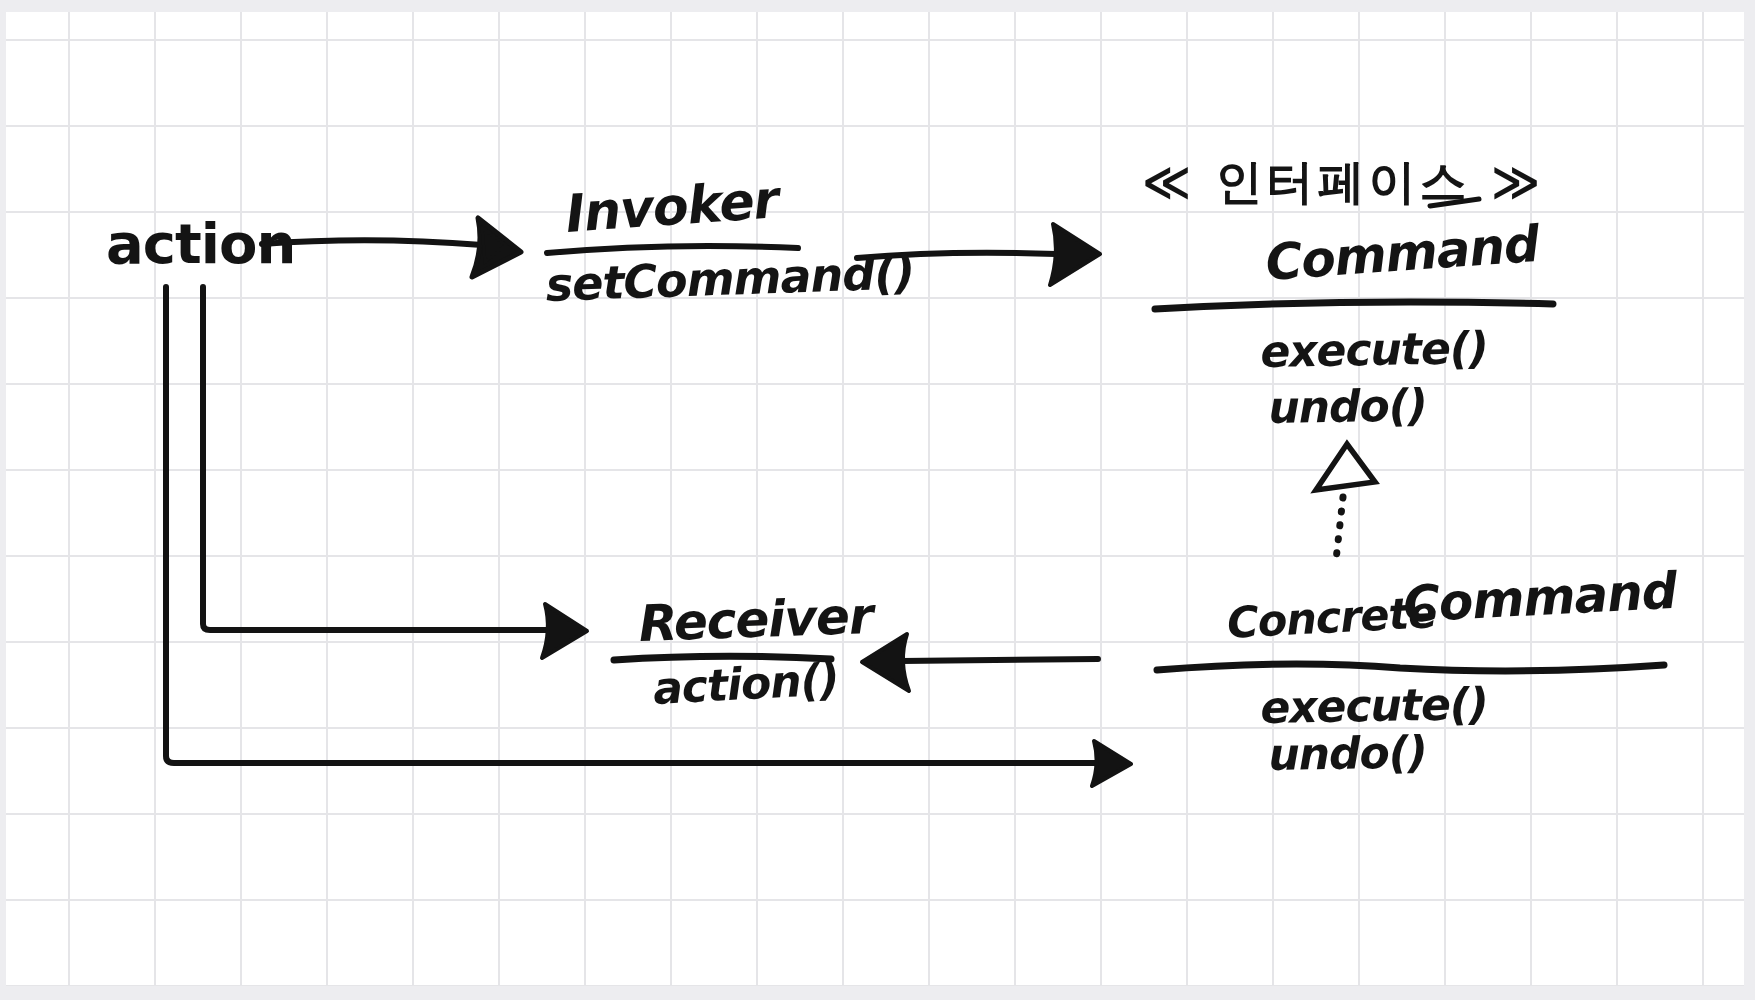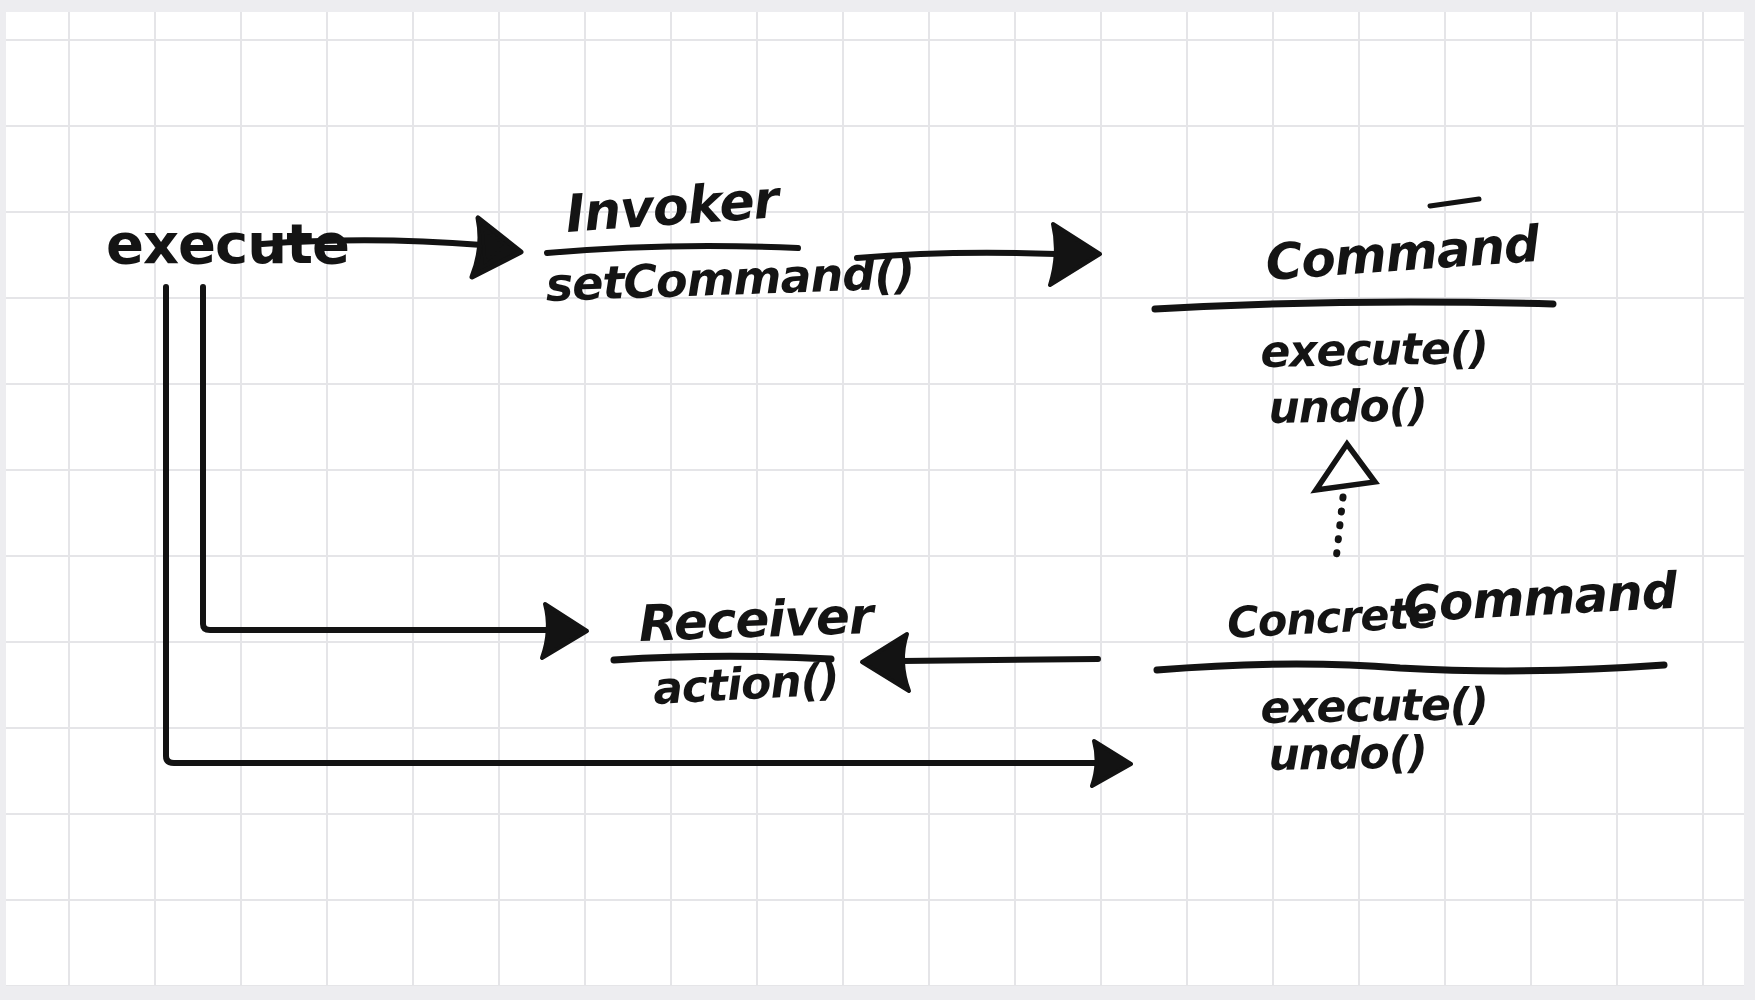--- a/index.html
+++ b/index.html
@@ -67,25 +67,26 @@
 
     <path d="M614,660 Q720,653 831,659" stroke-width="7"></path>
 
     <path d="M203,287 L203,624 Q203,630 210,630 L551,630" stroke-width="6"></path>
     <path class="fillhead" d="M587,631 L545,604 Q552,630 542,658 Z" stroke-width="4"></path>
 
     <path d="M166,287 L166,756 Q166,763 174,763 L1098,763" stroke-width="6"></path>
     <path class="fillhead" d="M1131,764 L1094,741 Q1100,763 1092,786 Z" stroke-width="4"></path>
   </svg>
 
-  <div class="lbl" style="left:106px;top:216px;font-size:56px;">execute</div>
+  <div class="lbl" style="left:106px;top:216px;font-size:56px;">action</div>
 
   <div class="lbl hand-it" style="left:564px;top:188px;font-size:52px;transform:rotate(-4deg);">Invoker</div>
   <div class="lbl hand-it" style="left:545px;top:262px;font-size:46px;transform:rotate(-2deg);">setCommand()</div>
 
+  <div class="lbl" style="left:1142px;top:158px;font-size:47px;letter-spacing:4px;">≪ 인터페이스 ≫</div>
   <div class="lbl hand-it" style="left:1264px;top:238px;font-size:50px;transform:rotate(-4deg);">Command</div>
   <div class="lbl hand-it" style="left:1260px;top:330px;font-size:44px;transform:rotate(-1deg);">execute()</div>
   <div class="lbl hand-it" style="left:1268px;top:386px;font-size:44px;transform:rotate(-1deg);">undo()</div>
 
   <div class="lbl hand-it" style="left:1226px;top:602px;font-size:43px;transform:rotate(-3deg);">Concrete</div>
   <div class="lbl hand-it" style="left:1402px;top:580px;font-size:50px;transform:rotate(-3deg);">Command</div>
   <div class="lbl hand-it" style="left:1260px;top:686px;font-size:44px;transform:rotate(-1deg);">execute()</div>
   <div class="lbl hand-it" style="left:1268px;top:733px;font-size:44px;transform:rotate(-1deg);">undo()</div>
 
   <div class="lbl hand-it" style="left:638px;top:599px;font-size:50px;transform:rotate(-2deg);">Receiver</div>

